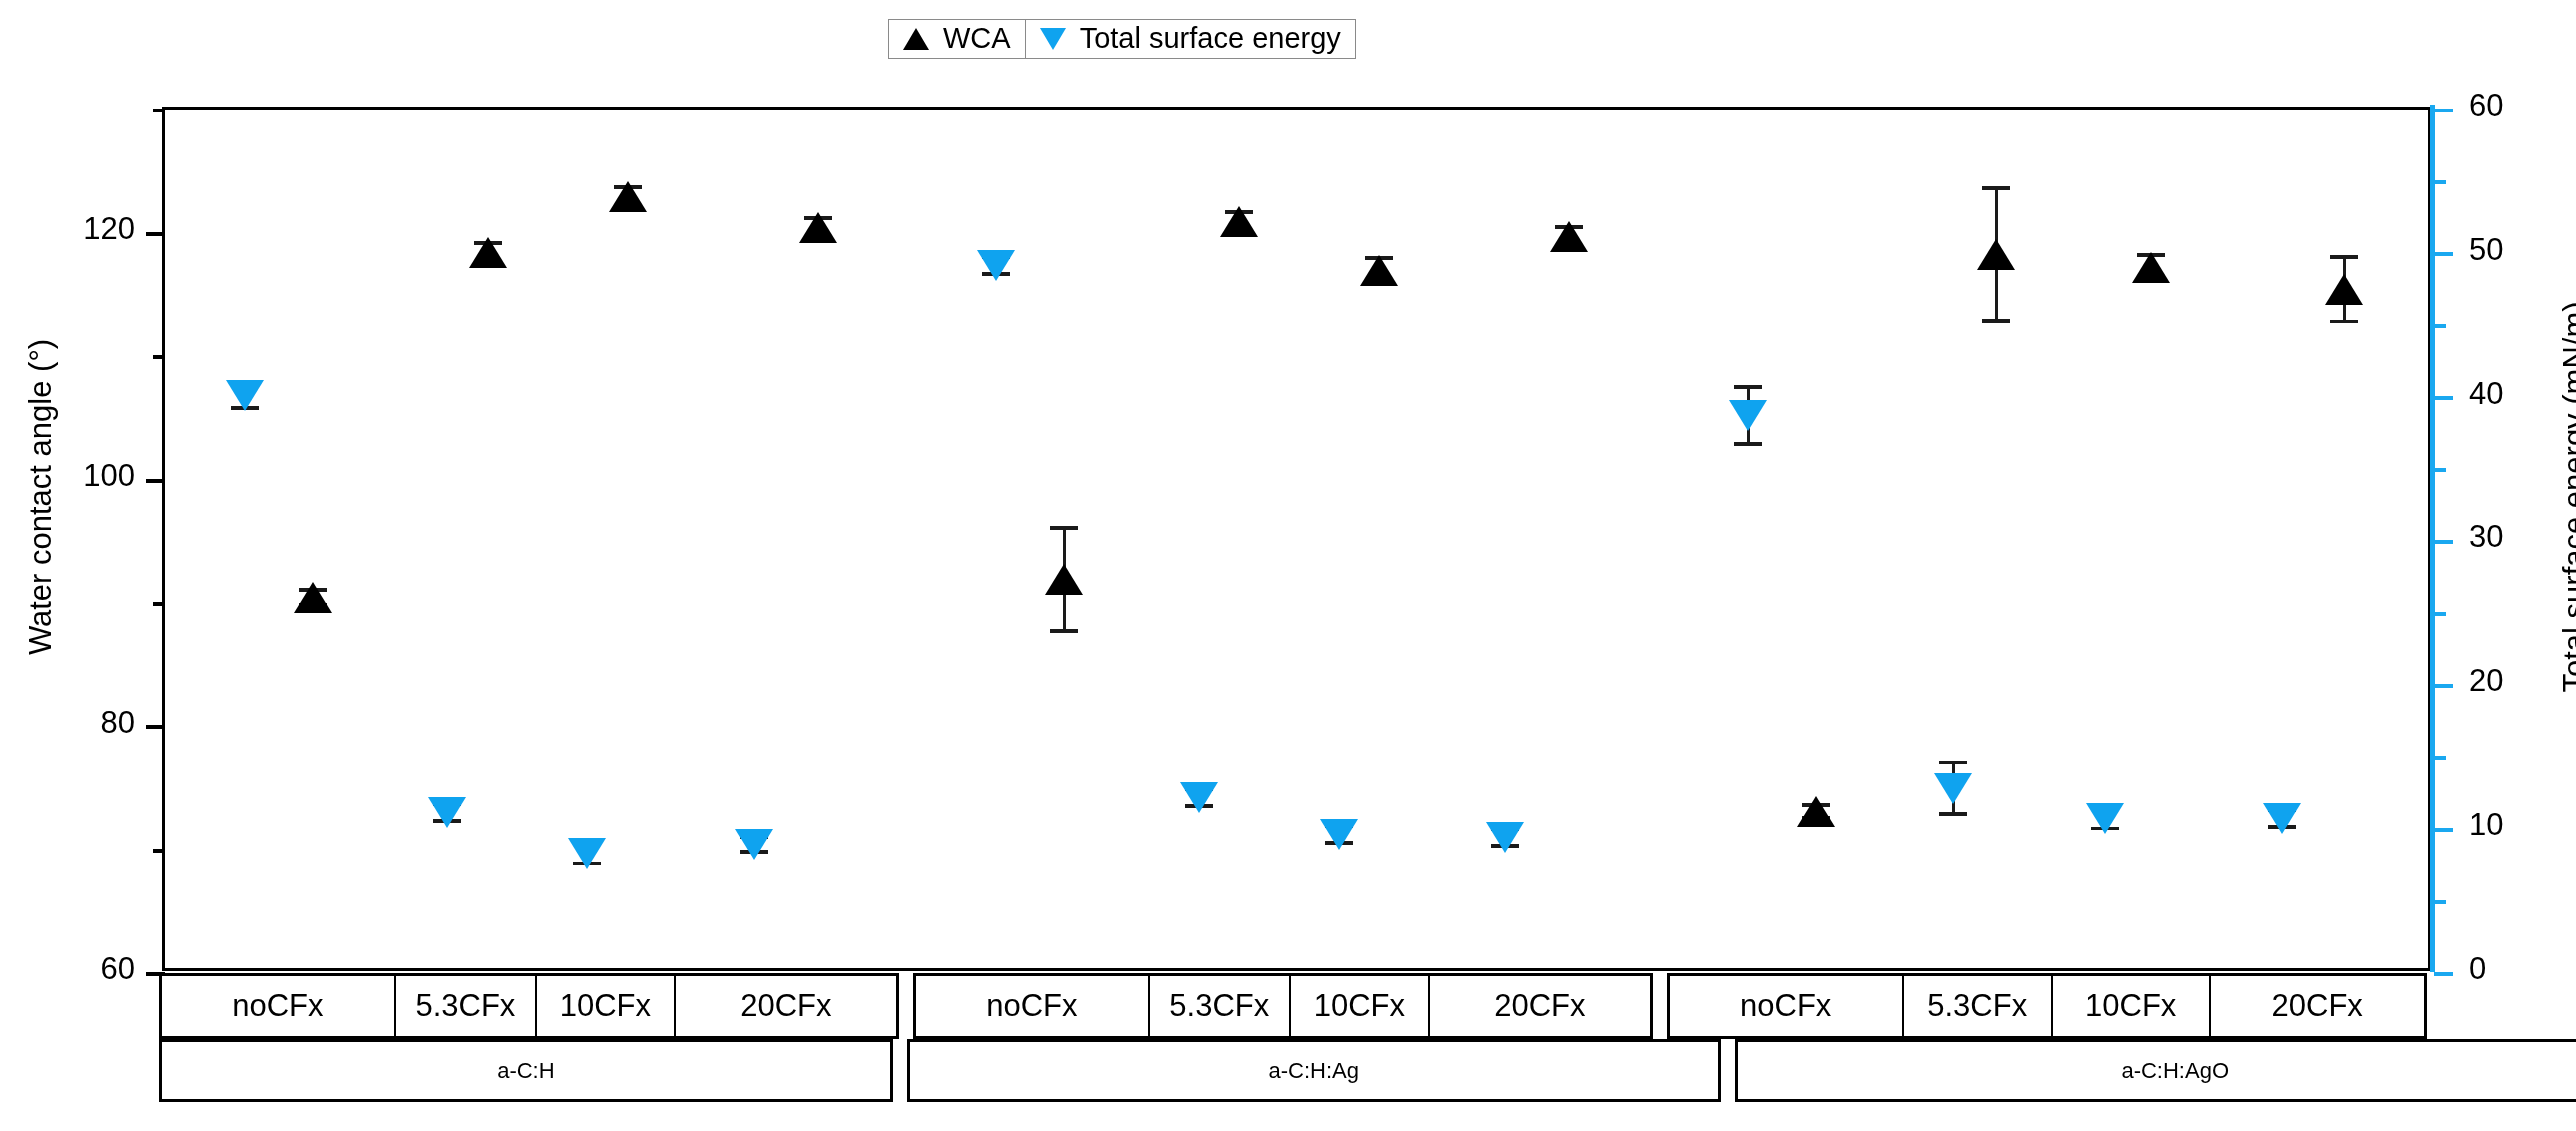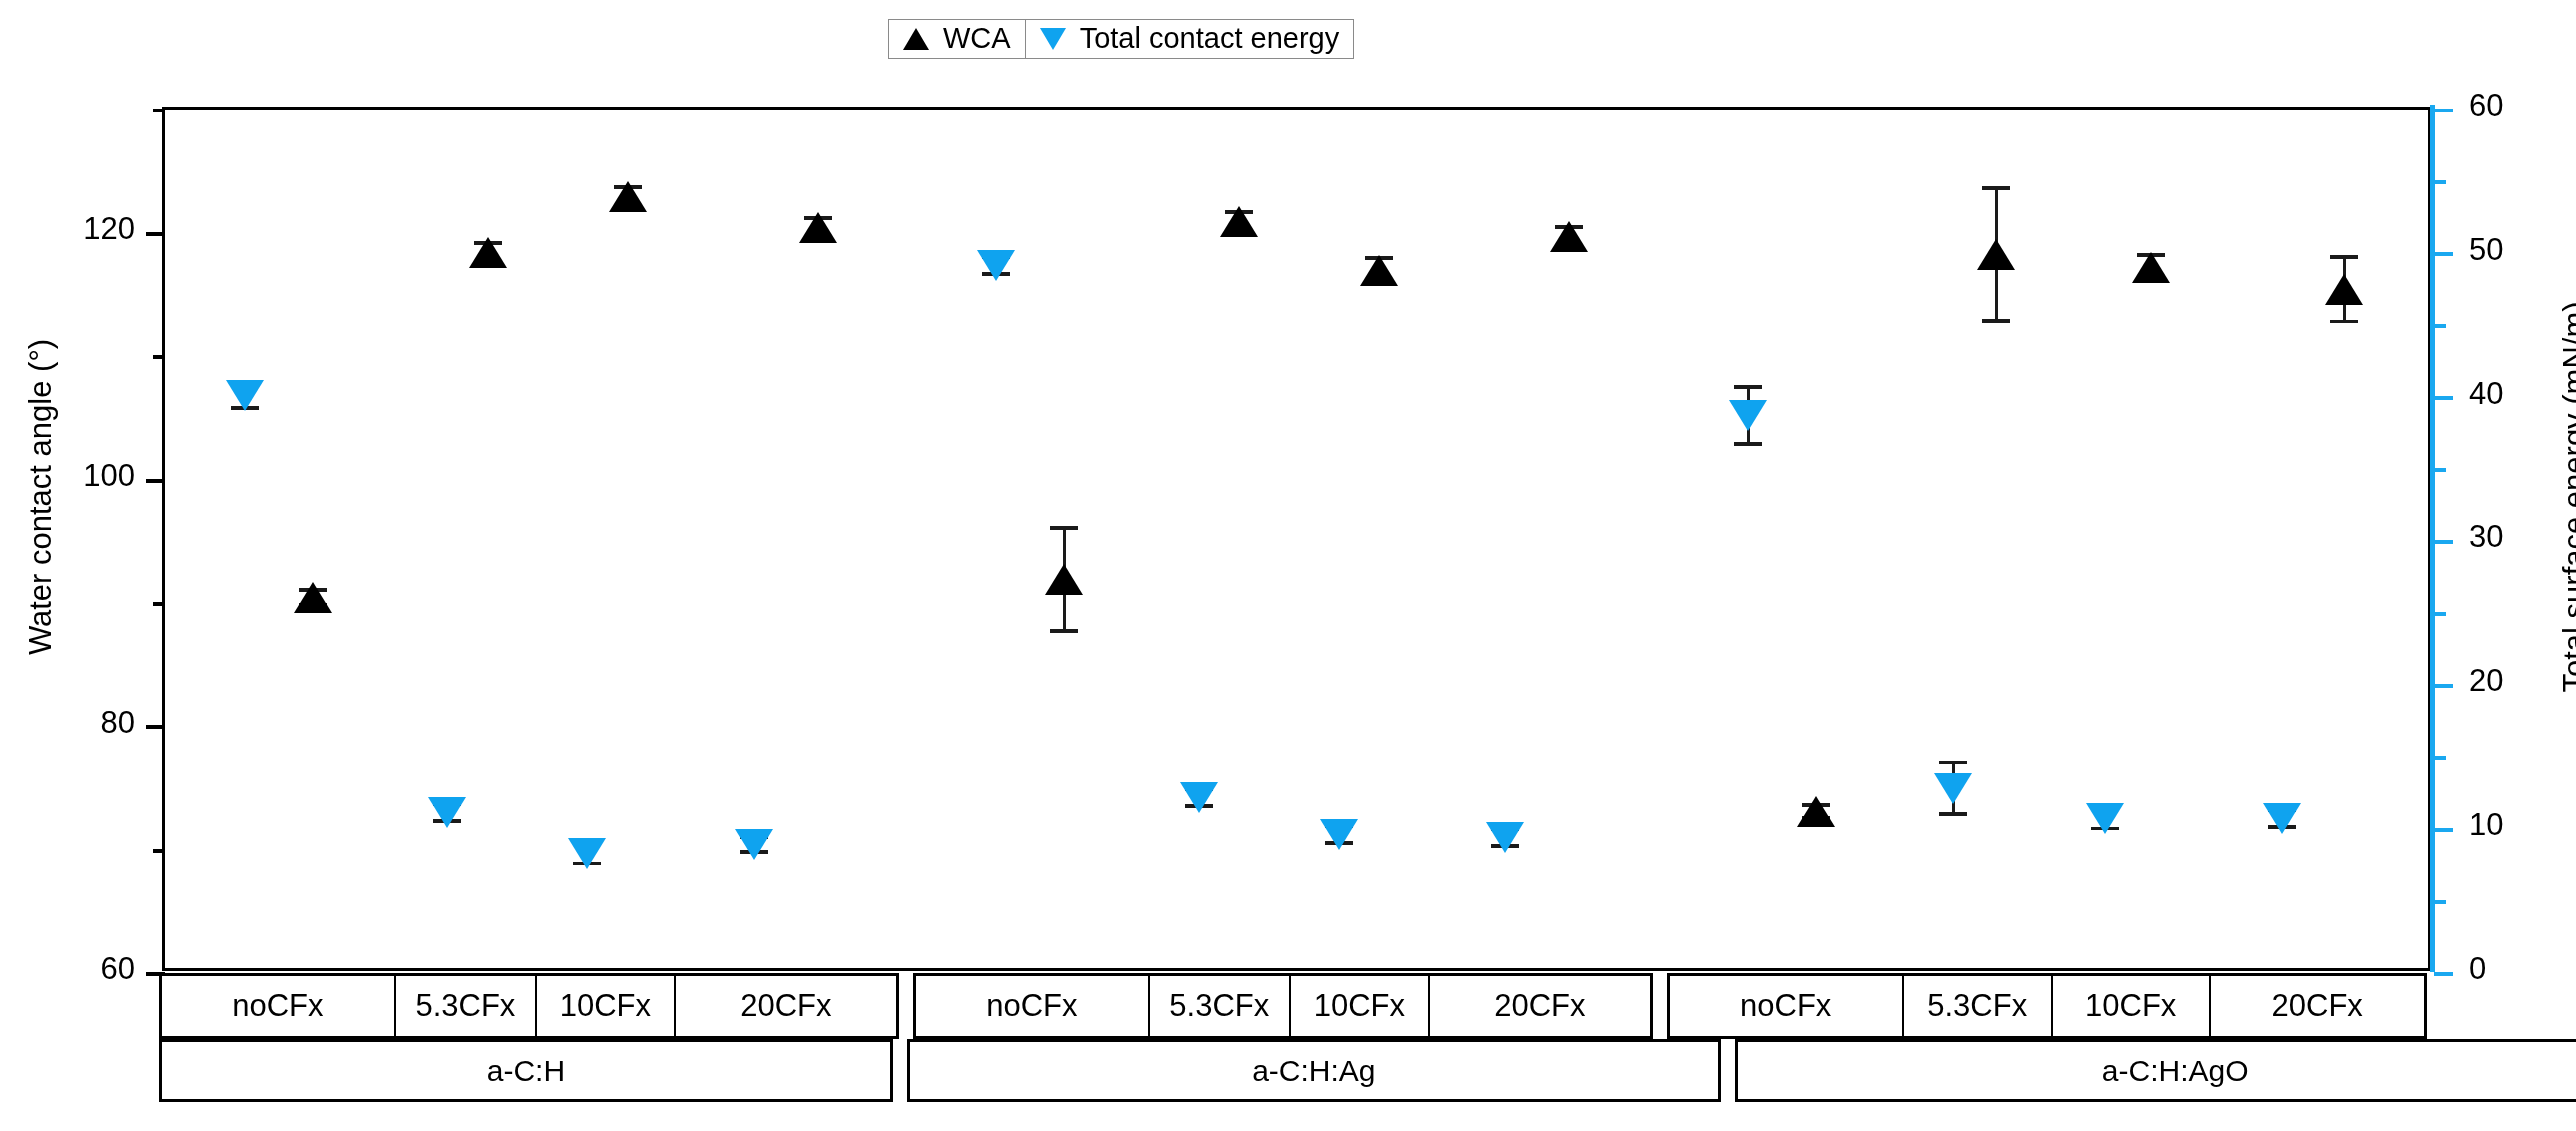--- a/index.html
+++ b/index.html
@@ -49,37 +49,37 @@
 
   
   #catrow{position:absolute;left:162px;top:973px;height:66px;display:flex;}
   #grprow{position:absolute;left:162px;top:1039px;height:63px;display:flex;}
   .cat-group{display:flex;border-left:3.1px solid #000;border-right:3.1px solid #000;
              border-top:3.1px solid #000;border-bottom:3.1px solid #000;box-sizing:border-box;
              margin-left:-3.1px;}
   .cat-cell{display:flex;align-items:center;justify-content:center;font-size:31px;
             border-right:2.3px solid #000;box-sizing:border-box;height:100%;}
   .cat-cell:last-child{border-right:none;}
-  .grp-cell{display:flex;align-items:center;justify-content:center;font-size:30px;
+  .grp-cell{display:flex;align-items:center;justify-content:center;font-size:22px;
             border:3.1px solid #000;box-sizing:border-box;height:100%;margin-left:-3.1px;}
   .gap{width:17px;}
 </style>
 </head>
 <body>
 
 <div id="root">
 
   <div id="legend">
     <div class="legend-cell">
       <span class="tri-up"></span>
       <span class="legend-label">WCA</span>
     </div>
     <div class="legend-cell">
       <span class="tri-down"></span>
-      <span class="legend-label">Total contact energy</span>
+      <span class="legend-label">Total surface energy</span>
     </div>
   </div>
 
   <div class="axis-title" id="ylabel-left">Water contact angle (°)</div>
   <div class="axis-title" id="ylabel-right">Total surface energy (mN/m)</div>
 
   <div id="plot">
     <div id="ticks-left">
         <div class="tick tick-l" style="top: 862px;"></div>
         <div class="tick tick-l" style="top: 615px;"></div>

